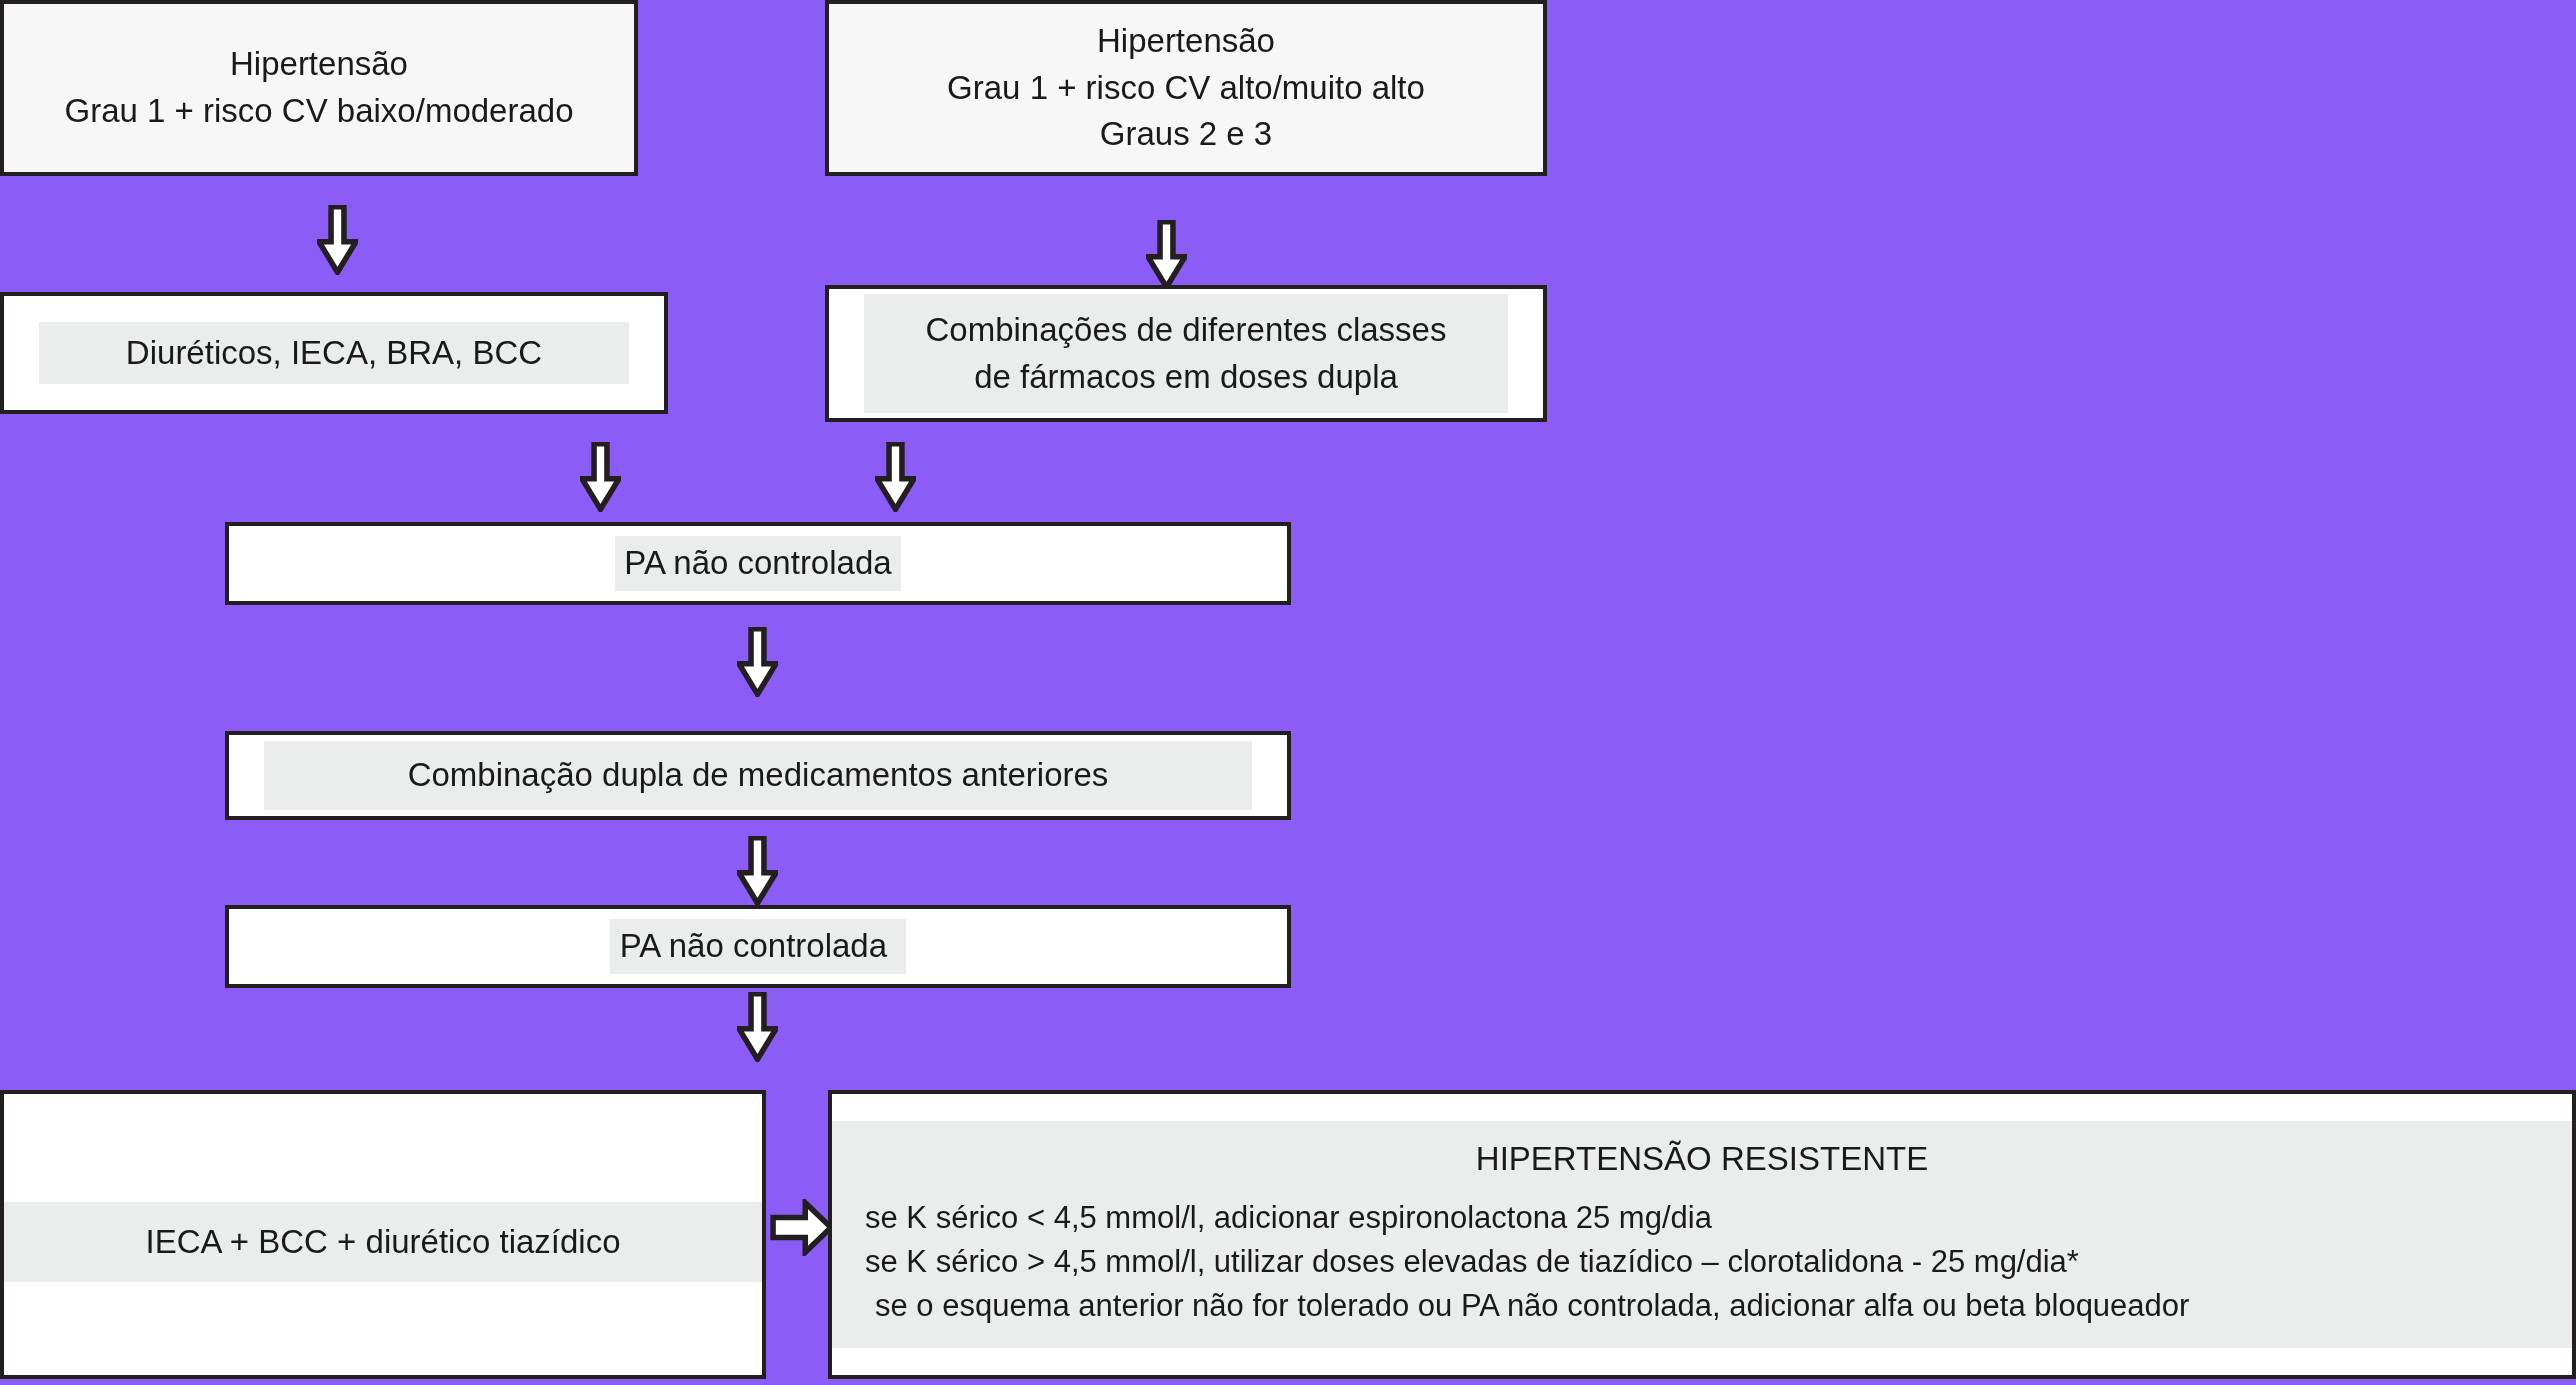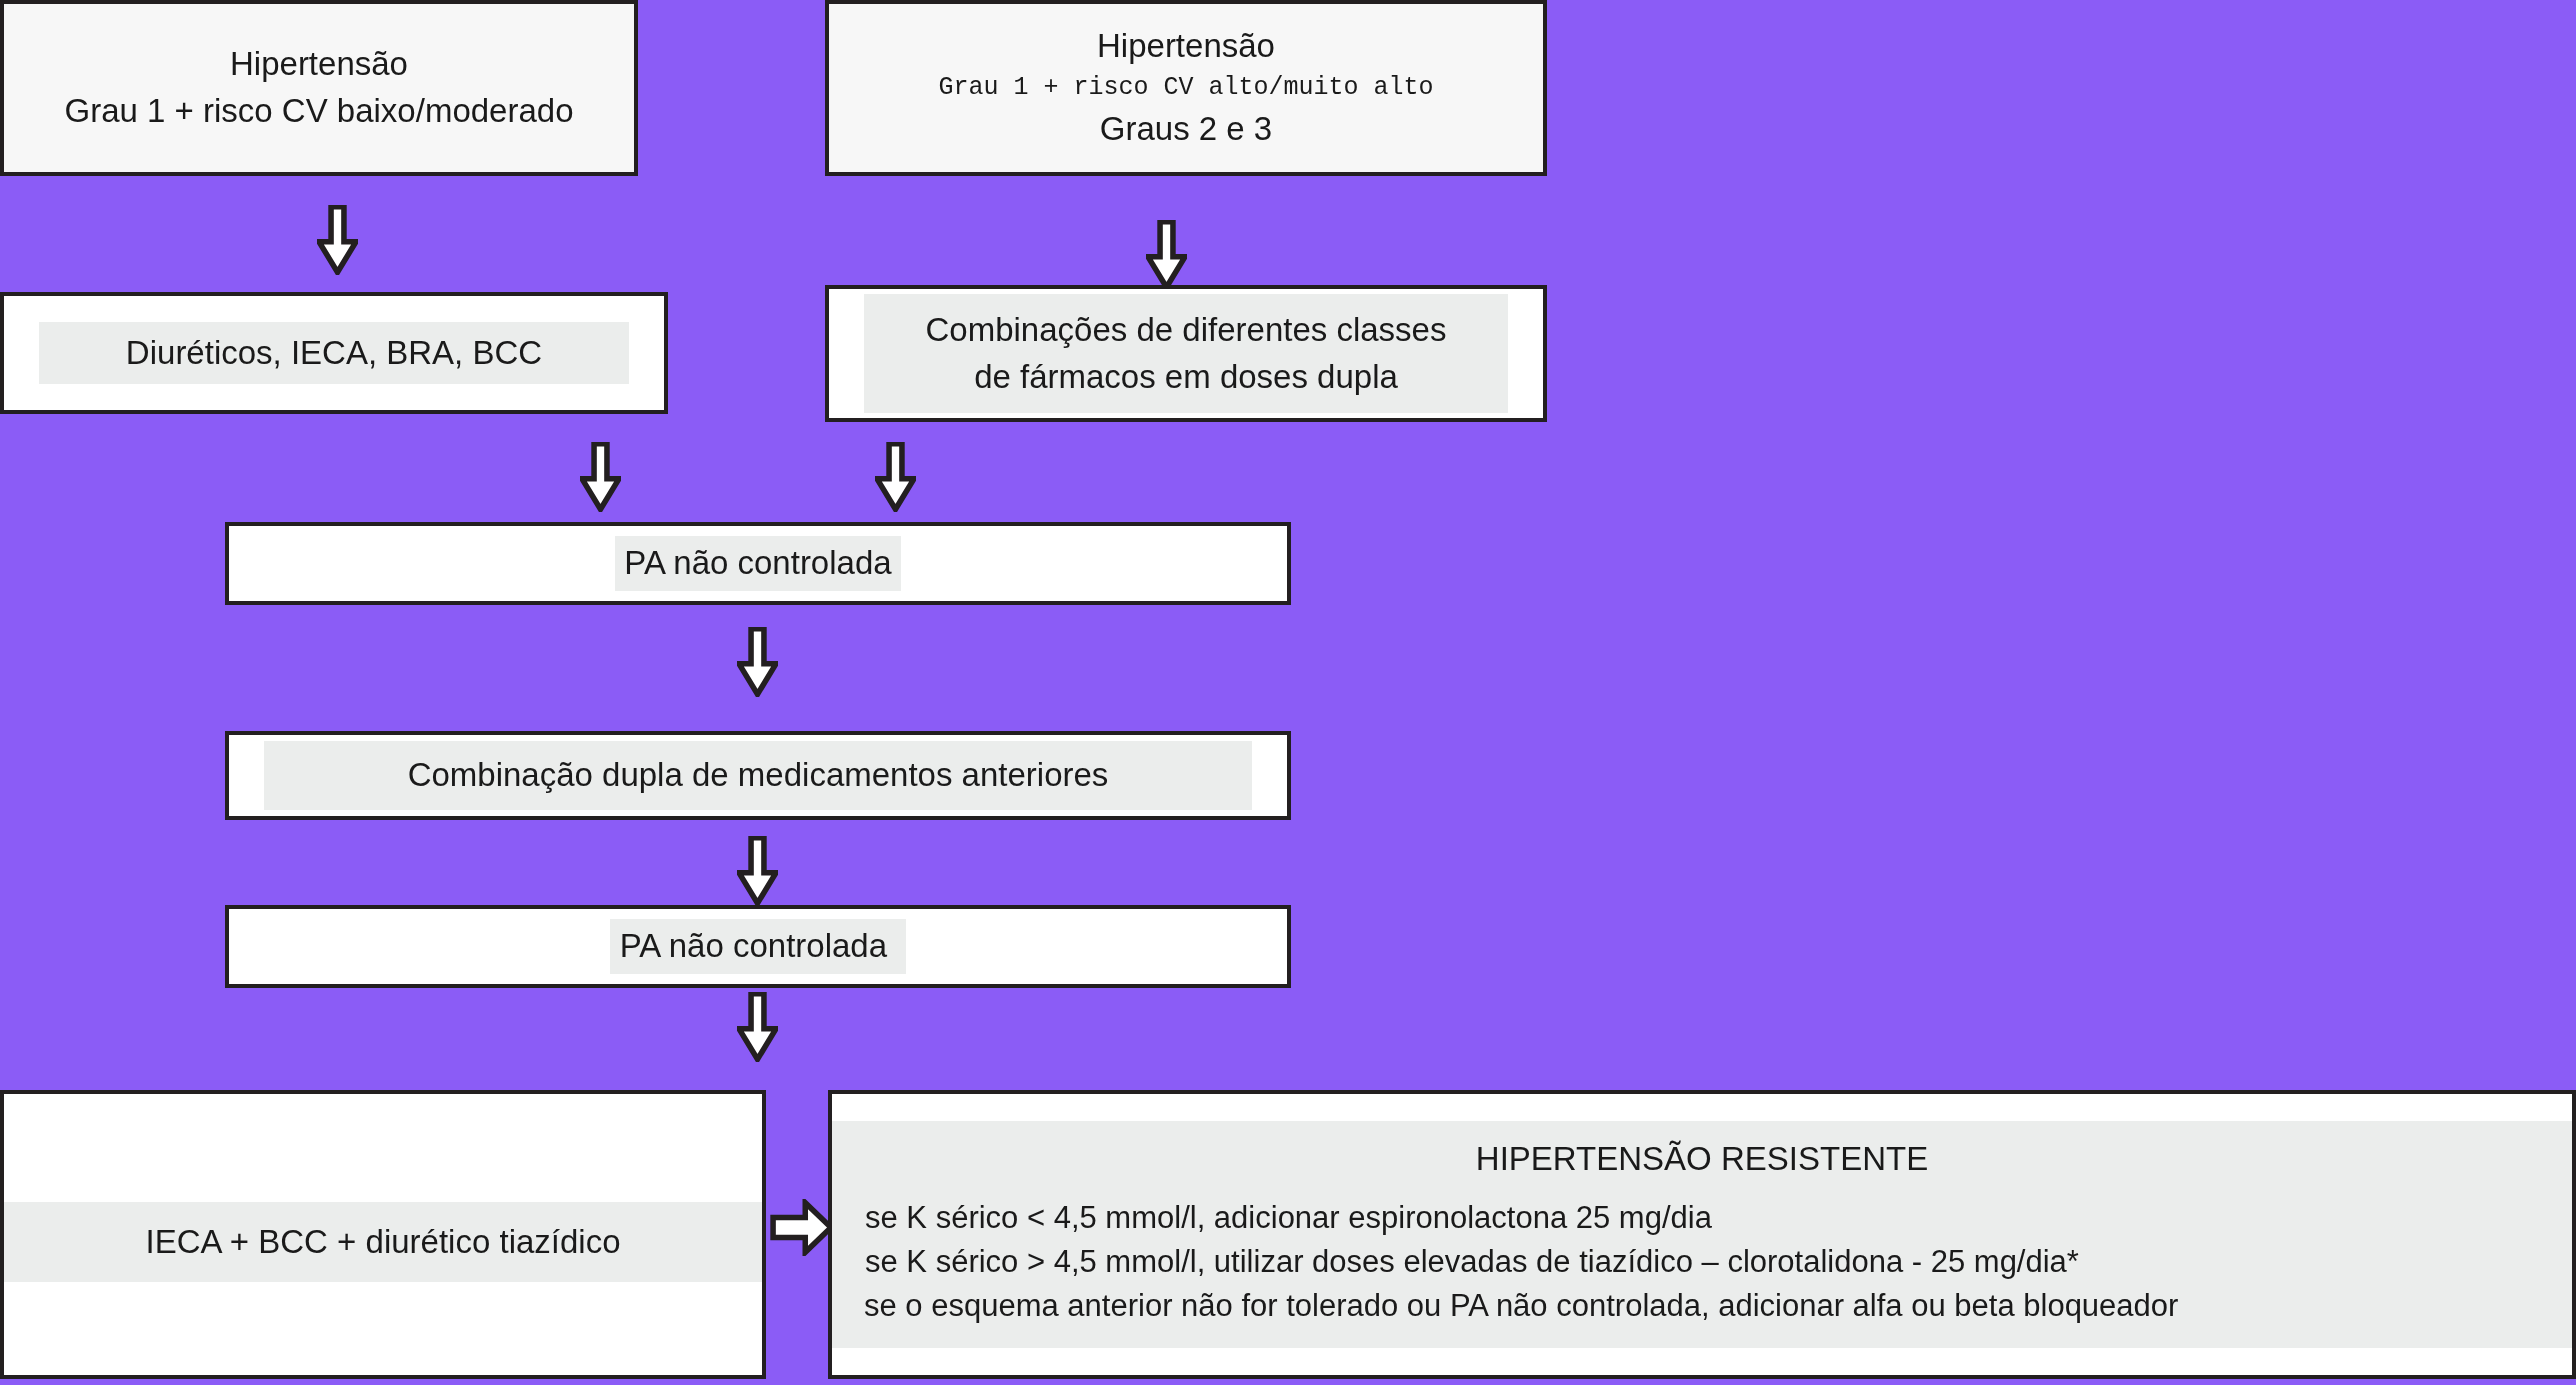--- a/index.html
+++ b/index.html
@@ -79,21 +79,21 @@
   <div class="box tint" style="left:0px; top:0px; width:638px; height:176px;">
     <div class="band nobg">
       <span class="line" style="font-size:33px;">Hipertensão</span>
       <span class="line" style="font-size:33px;">Grau 1 + risco CV baixo/moderado</span>
     </div>
   </div>
 
   <div class="box tint" style="left:825px; top:0px; width:722px; height:176px;">
     <div class="band nobg">
       <span class="line" style="font-size:33px;">Hipertensão</span>
-      <span class="line" style="font-size:25px;font-family:Liberation Mono, monospace;">Grau 1 + risco CV alto/muito alto</span>
+      <span class="line" style="font-size:33px;">Grau 1 + risco CV alto/muito alto</span>
       <span class="line" style="font-size:33px;">Graus 2 e 3</span>
     </div>
   </div>
 
   <div class="arrow-down" style="left:317px; top:205px;">
     <svg width="41" height="70" viewBox="0 0 44 76" aria-hidden="true">
       <polygon points="15,2 29,2 29,40 42,40 22,73 2,40 15,40" fill="#ffffff" stroke="#231f20" stroke-width="6" stroke-linejoin="miter"></polygon>
     </svg>
   </div>
 
@@ -174,18 +174,18 @@
     <svg width="65" height="57" viewBox="0 0 70 62" aria-hidden="true">
       <polygon points="3,20 38,20 38,4 66,31 38,58 38,42 3,42" fill="#ffffff" stroke="#231f20" stroke-width="6" stroke-linejoin="miter"></polygon>
     </svg>
   </div>
 
   <div class="box" style="left:828px; top:1090px; width:1748px; height:289px;">
     <div class="band" style="padding:15px 0 20.4px 0;">
       <span class="line" style="font-size:33px; margin-bottom:13px;">HIPERTENSÃO RESISTENTE</span>
       <span class="line left" style="font-size:31px; padding-left:33px;">se K sérico &lt; 4,5 mmol/l, adicionar espironolactona 25 mg/dia</span>
       <span class="line left" style="font-size:31px; padding-left:33px;">se K sérico &gt; 4,5 mmol/l, utilizar doses elevadas de tiazídico – clorotalidona - 25 mg/dia*</span>
-      <span class="line left" style="font-size:31px; padding-left:32px;">se o esquema anterior não for tolerado ou PA não controlada, adicionar alfa ou beta bloqueador</span>
+      <span class="line left" style="font-size:31px; padding-left:43px;">se o esquema anterior não for tolerado ou PA não controlada, adicionar alfa ou beta bloqueador</span>
     </div>
   </div>
 
 </div>
 
 
 </body></html>

